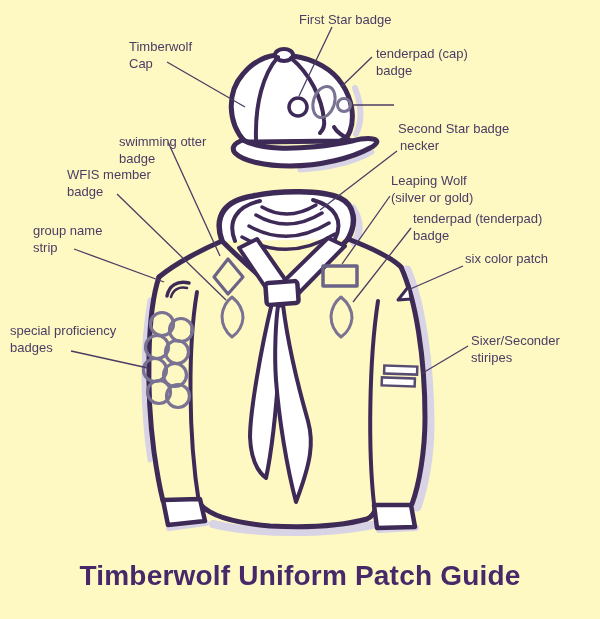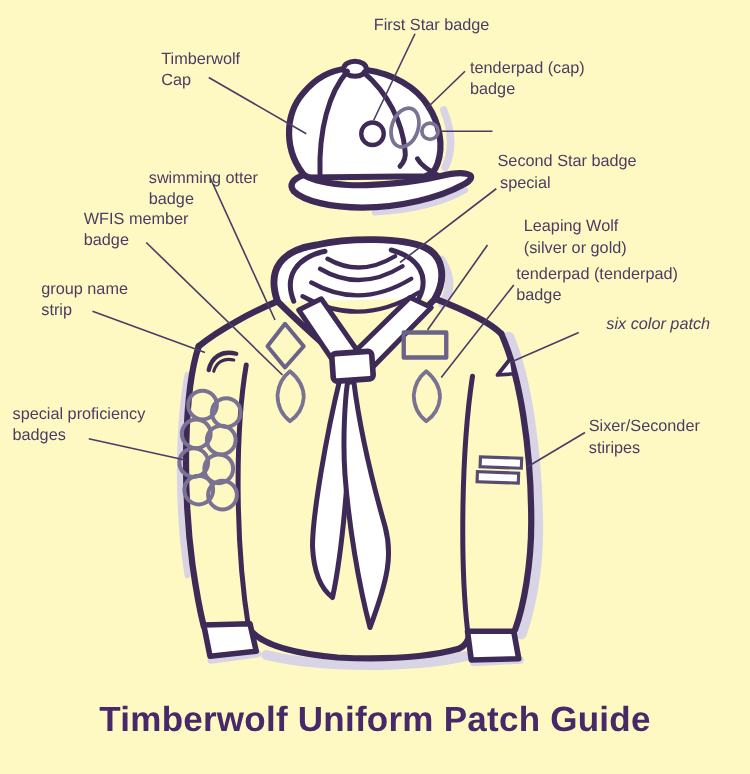--- a/index.html
+++ b/index.html
@@ -147,35 +147,35 @@
   </div>
   <div class="lbl" style="left:119px;top:117px;margin-top:16px;">
     <span>swimming otter</span>
     <span>badge</span>
   </div>
   <div class="lbl" style="left:67px;top:166px;">
     <span>WFIS member</span>
     <span>badge</span>
   </div>
   <div class="lbl" style="left:400px;top:137px;">
-    <span>special</span>
+    <span>necker</span>
   </div>
-  <div class="lbl" style="left:391px;top:172px;margin-left:28px;">
+  <div class="lbl" style="left:391px;top:172px;">
     <span>Leaping Wolf</span>
     <span>(silver or gold)</span>
   </div>
   <div class="lbl" style="left:33px;top:222px;">
     <span>group name</span>
     <span>strip</span>
   </div>
   <div class="lbl" style="left:413px;top:210px;">
     <span>tenderpad (tenderpad)</span>
     <span>badge</span>
   </div>
-  <div class="lbl" style="left:485px;top:250px;font-style:italic;">
+  <div class="lbl" style="left:465px;top:250px;">
     <span>six color patch</span>
   </div>
   <div class="lbl" style="left:10px;top:322px;">
     <span>special proficiency</span>
     <span>badges</span>
   </div>
   <div class="lbl" style="left:471px;top:332px;">
     <span>Sixer/Seconder</span>
     <span>stiripes</span>
   </div>

